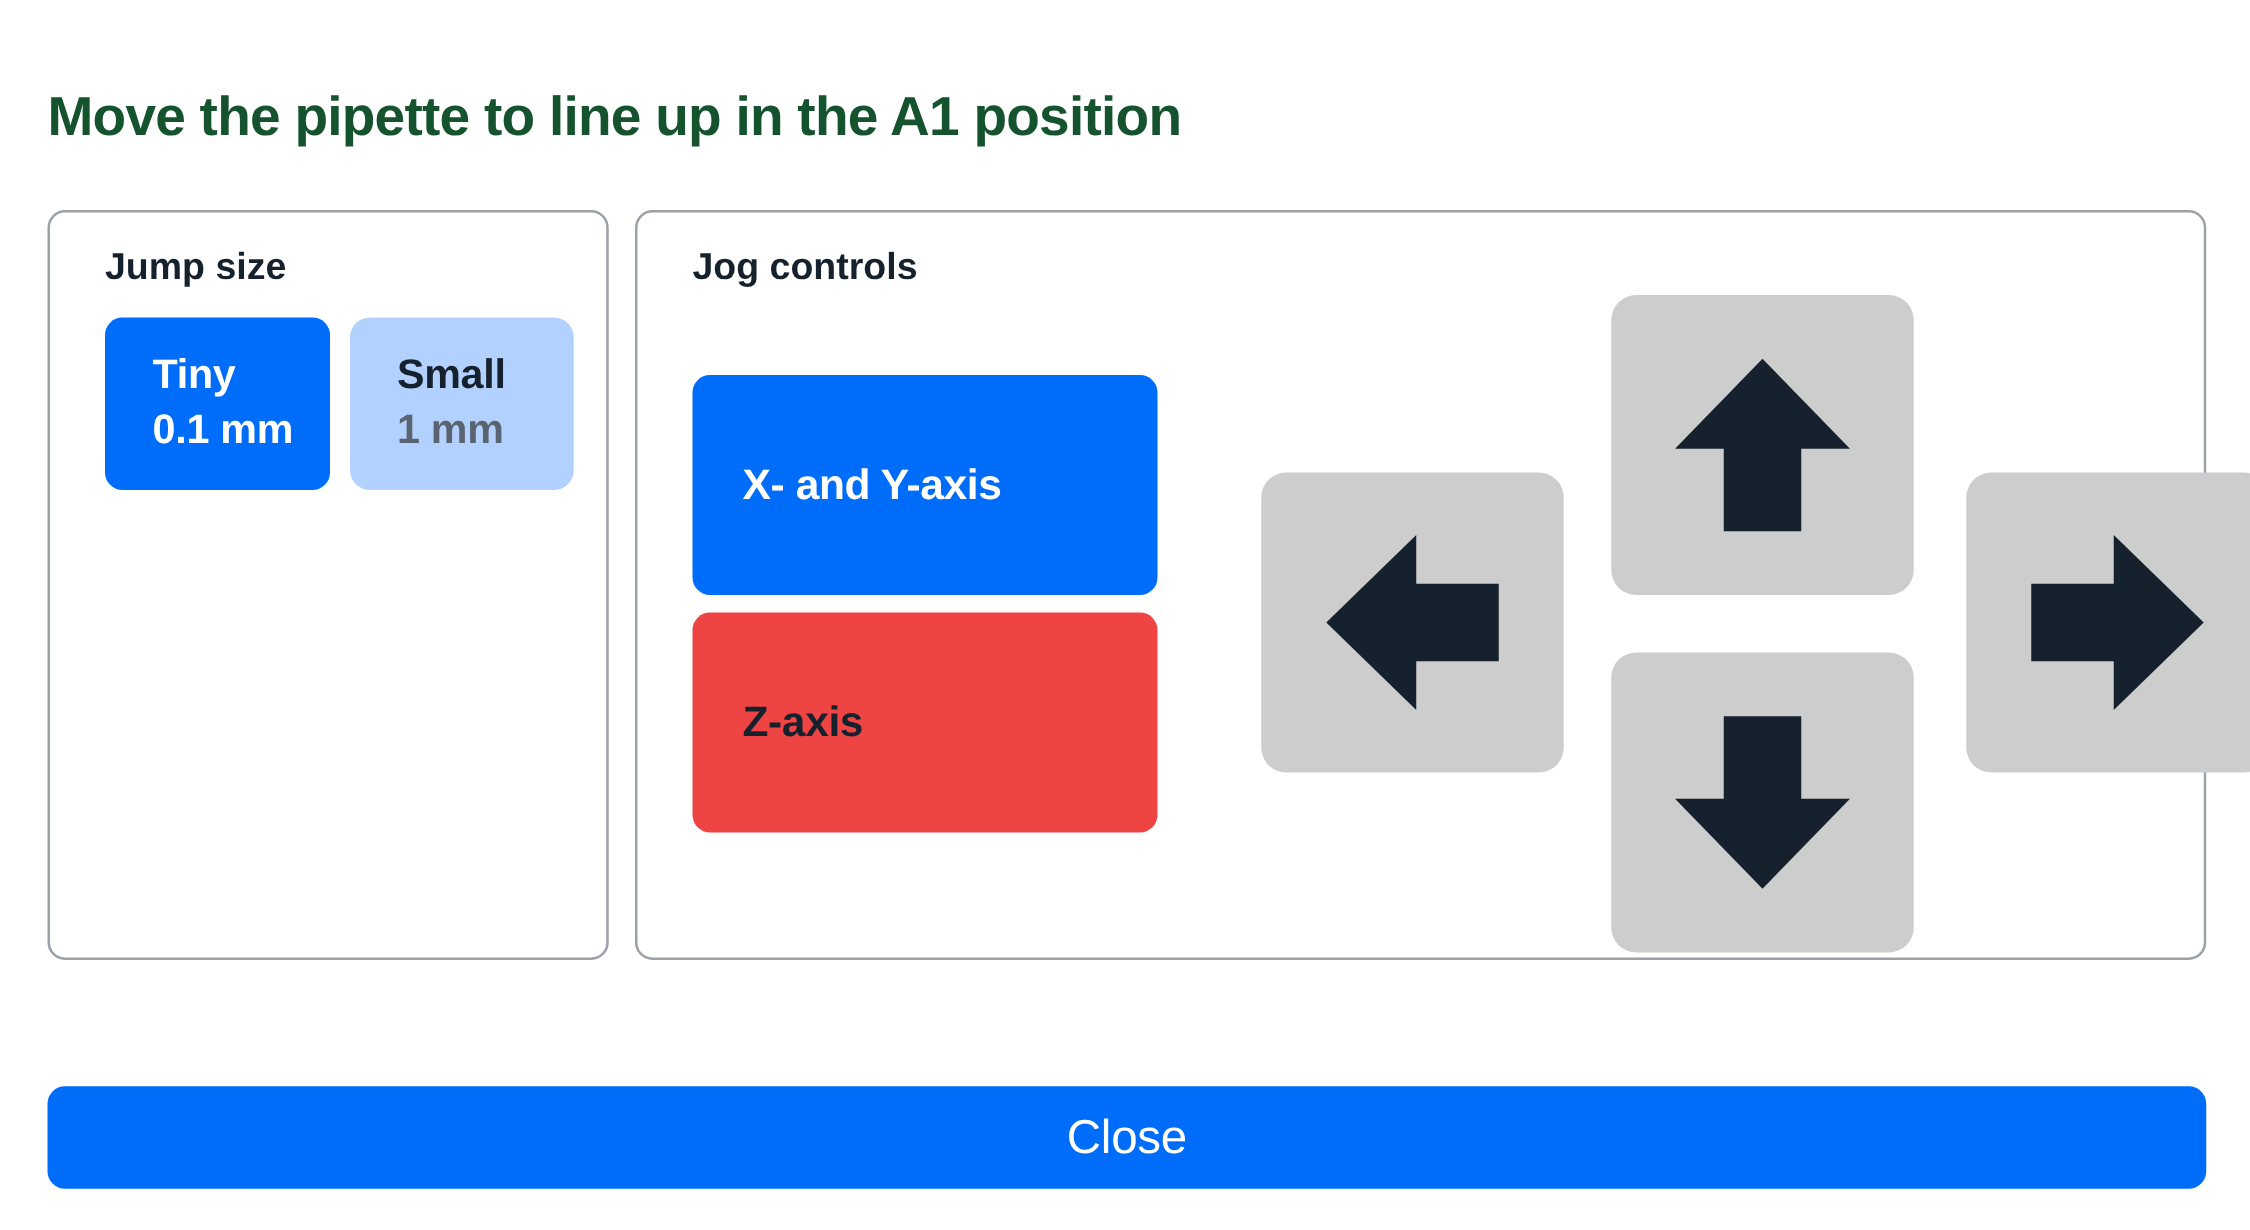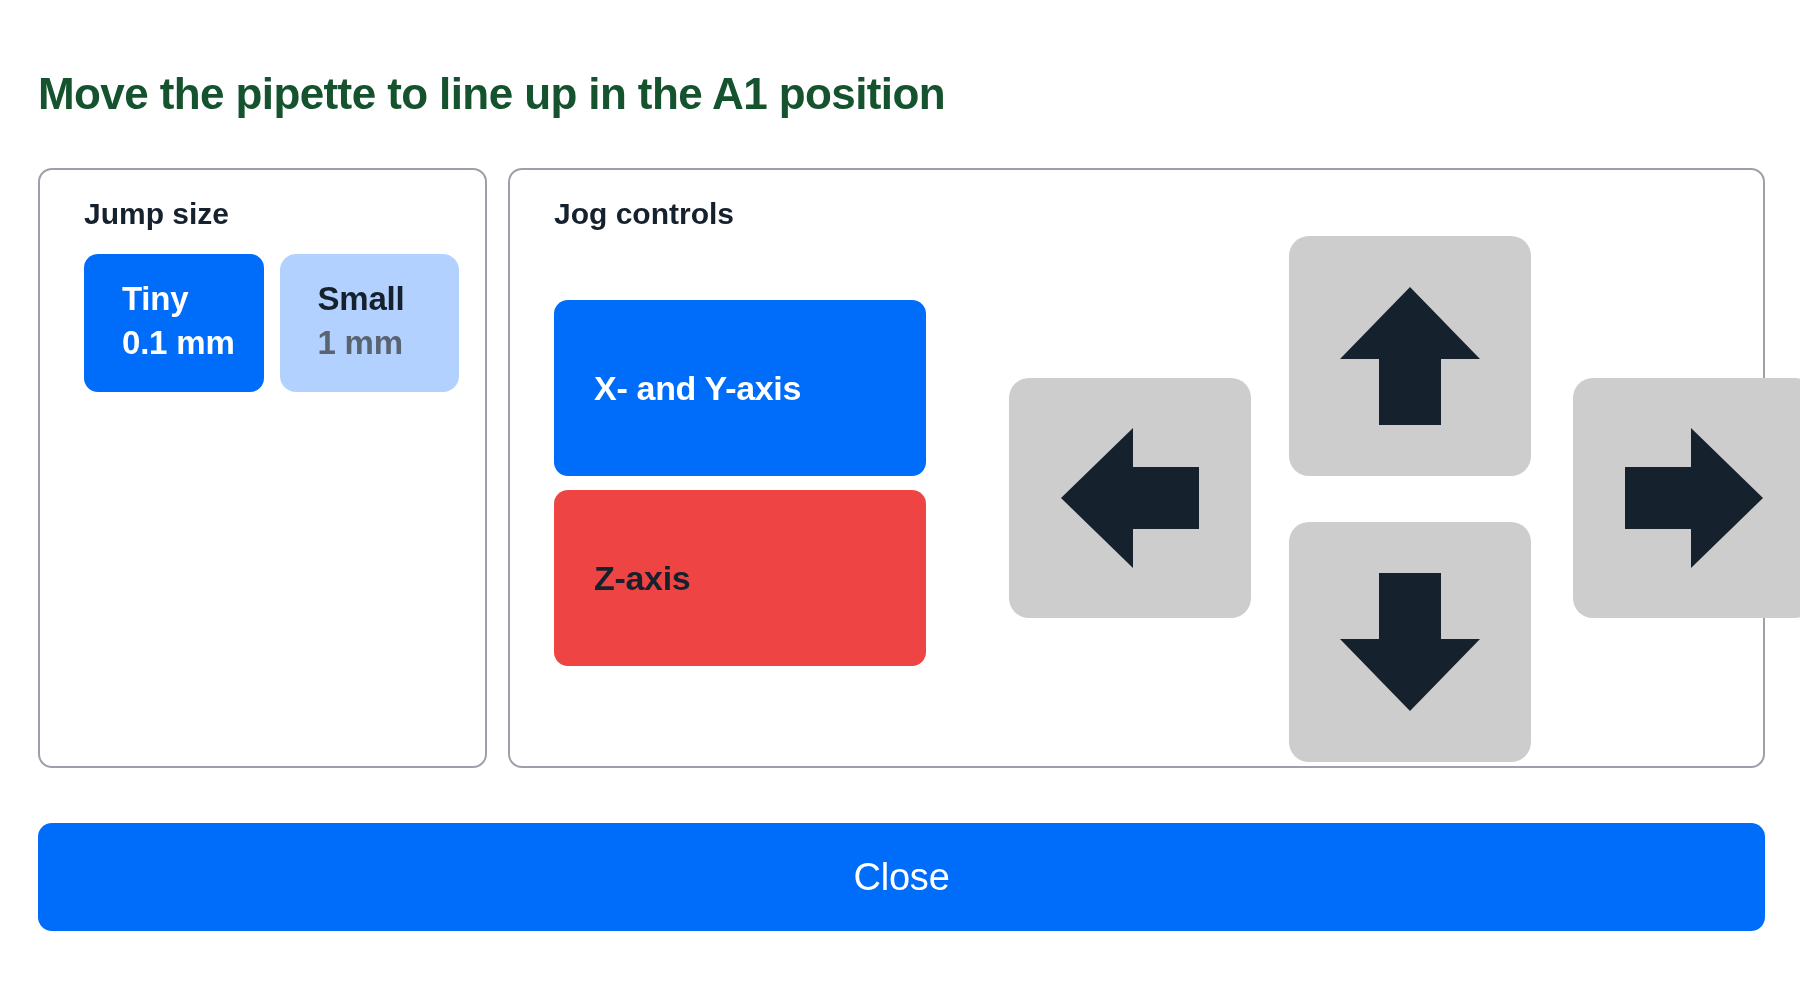--- a/index.html
+++ b/index.html
@@ -218,23 +218,23 @@
   }
 
   .arrow-svg {
     display: block;
   }
 
   
   .close-button {
     position: absolute;
     left: 38px;
-    top: 823px;
+    top: 869px;
     width: 1727px;
-    height: 108px;
+    height: 82px;
     box-sizing: border-box;
     background: #006CFA;
     border: none;
     border-radius: 14px;
     color: #ffffff;
     font-family: "Liberation Sans", sans-serif;
     font-size: 38px;
     font-weight: normal;
     letter-spacing: -0.2px;
     cursor: pointer;

